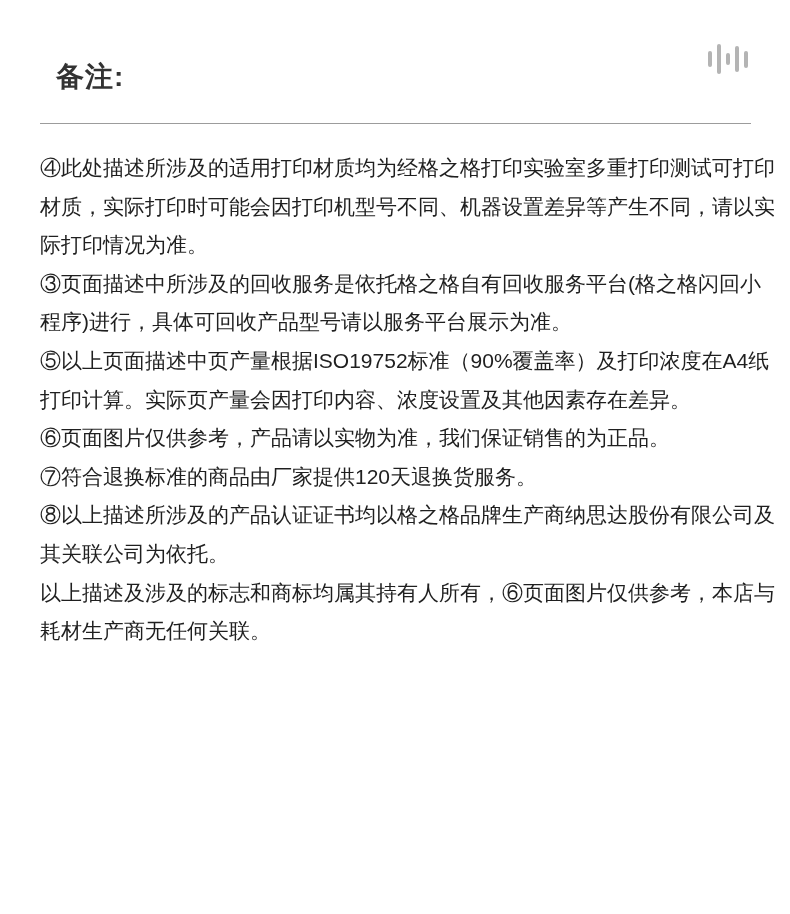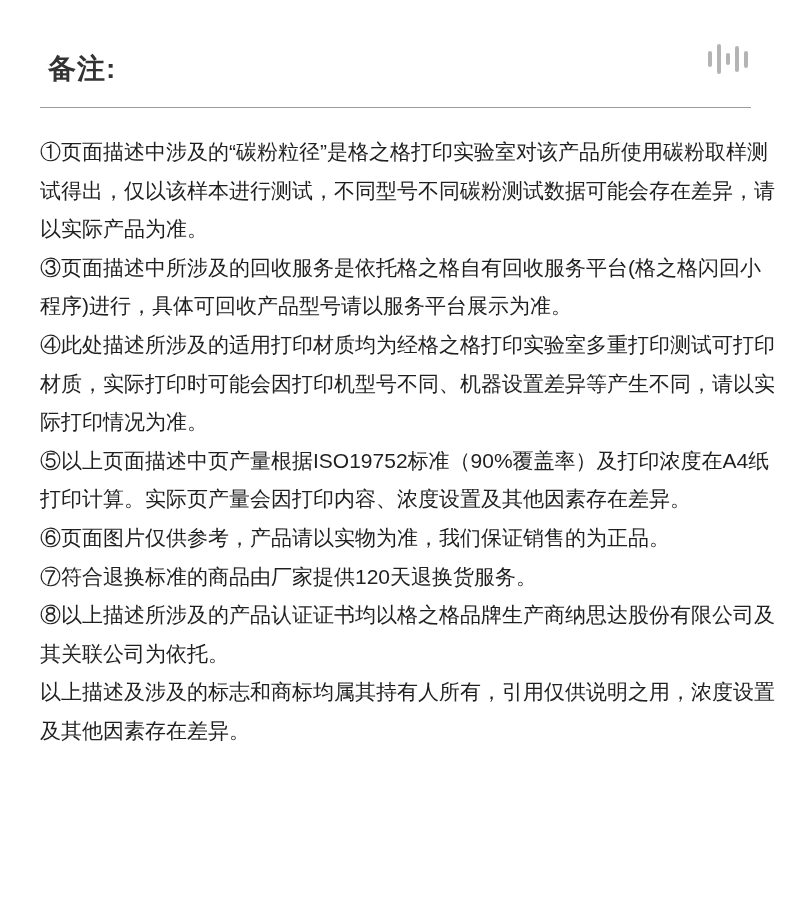--- a/index.html
+++ b/index.html
@@ -16,21 +16,21 @@
     background: #ffffff;
     overflow: hidden;
   }
   .header {
     display: flex;
     justify-content: space-between;
     align-items: flex-start;
     padding: 46px 40px 0 40px;
   }
   .title {
-    margin: 8px;
+    margin: 16px;
     font-size: 28px;
     line-height: 30px;
     font-weight: 700;
     color: #333333;
     letter-spacing: 1px;
   }
   .wave {
     display: flex;
     align-items: center;
     gap: 5px;
@@ -79,22 +79,21 @@
       <span class="b2"></span>
       <span class="b3"></span>
       <span class="b4"></span>
       <span class="b5"></span>
     </div>
   </div>
 
   <hr class="divider">
 
   <div class="notes">
-    <p class="note">①页面描述中涉及的“碳粉粒径”是格之格打印实验室对该产品所使用碳粉取样测试得出，仅以该样本进行测试，不同型号不同碳粉测试数据可能会存在差异，请以实际产品为准。</p>
+    <p class="note">④此处描述所涉及的适用打印材质均为经格之格打印实验室多重打印测试可打印材质，实际打印时可能会因打印机型号不同、机器设置差异等产生不同，请以实际打印情况为准。</p>
     <p class="note">③页面描述中所涉及的回收服务是依托格之格自有回收服务平台(格之格闪回小程序)进行，具体可回收产品型号请以服务平台展示为准。</p>
-    <p class="note">④此处描述所涉及的适用打印材质均为经格之格打印实验室多重打印测试可打印材质，实际打印时可能会因打印机型号不同、机器设置差异等产生不同，请以实际打印情况为准。</p>
     <p class="note">⑤以上页面描述中页产量根据ISO19752标准（90%覆盖率）及打印浓度在A4纸打印计算。实际页产量会因打印内容、浓度设置及其他因素存在差异。</p>
     <p class="note">⑥页面图片仅供参考，产品请以实物为准，我们保证销售的为正品。</p>
     <p class="note">⑦符合退换标准的商品由厂家提供120天退换货服务。</p>
     <p class="note">⑧以上描述所涉及的产品认证证书均以格之格品牌生产商纳思达股份有限公司及其关联公司为依托。</p>
-    <p class="note">以上描述及涉及的标志和商标均属其持有人所有，引用仅供说明之用，浓度设置及其他因素存在差异。</p>
+    <p class="note">以上描述及涉及的标志和商标均属其持有人所有，⑥页面图片仅供参考，本店与耗材生产商无任何关联。</p>
   </div>
 </div>
 
 </body></html>

